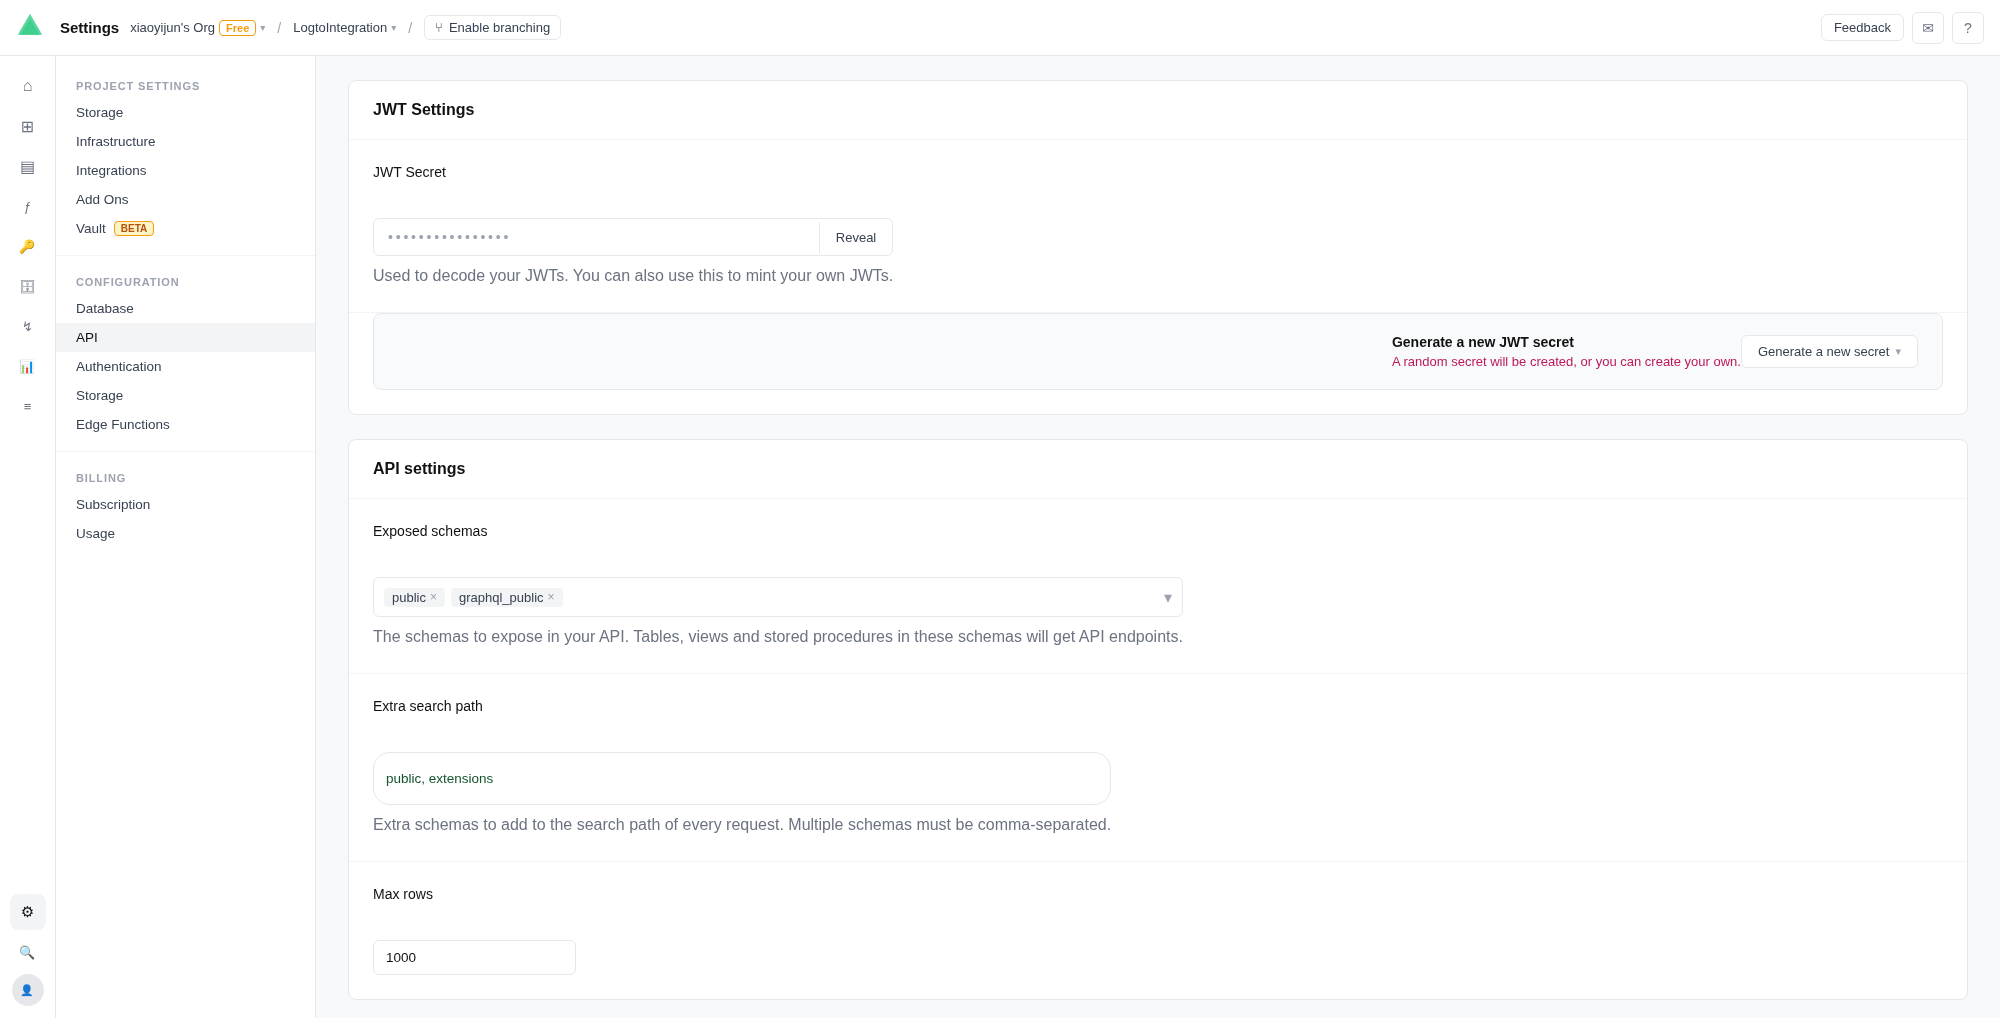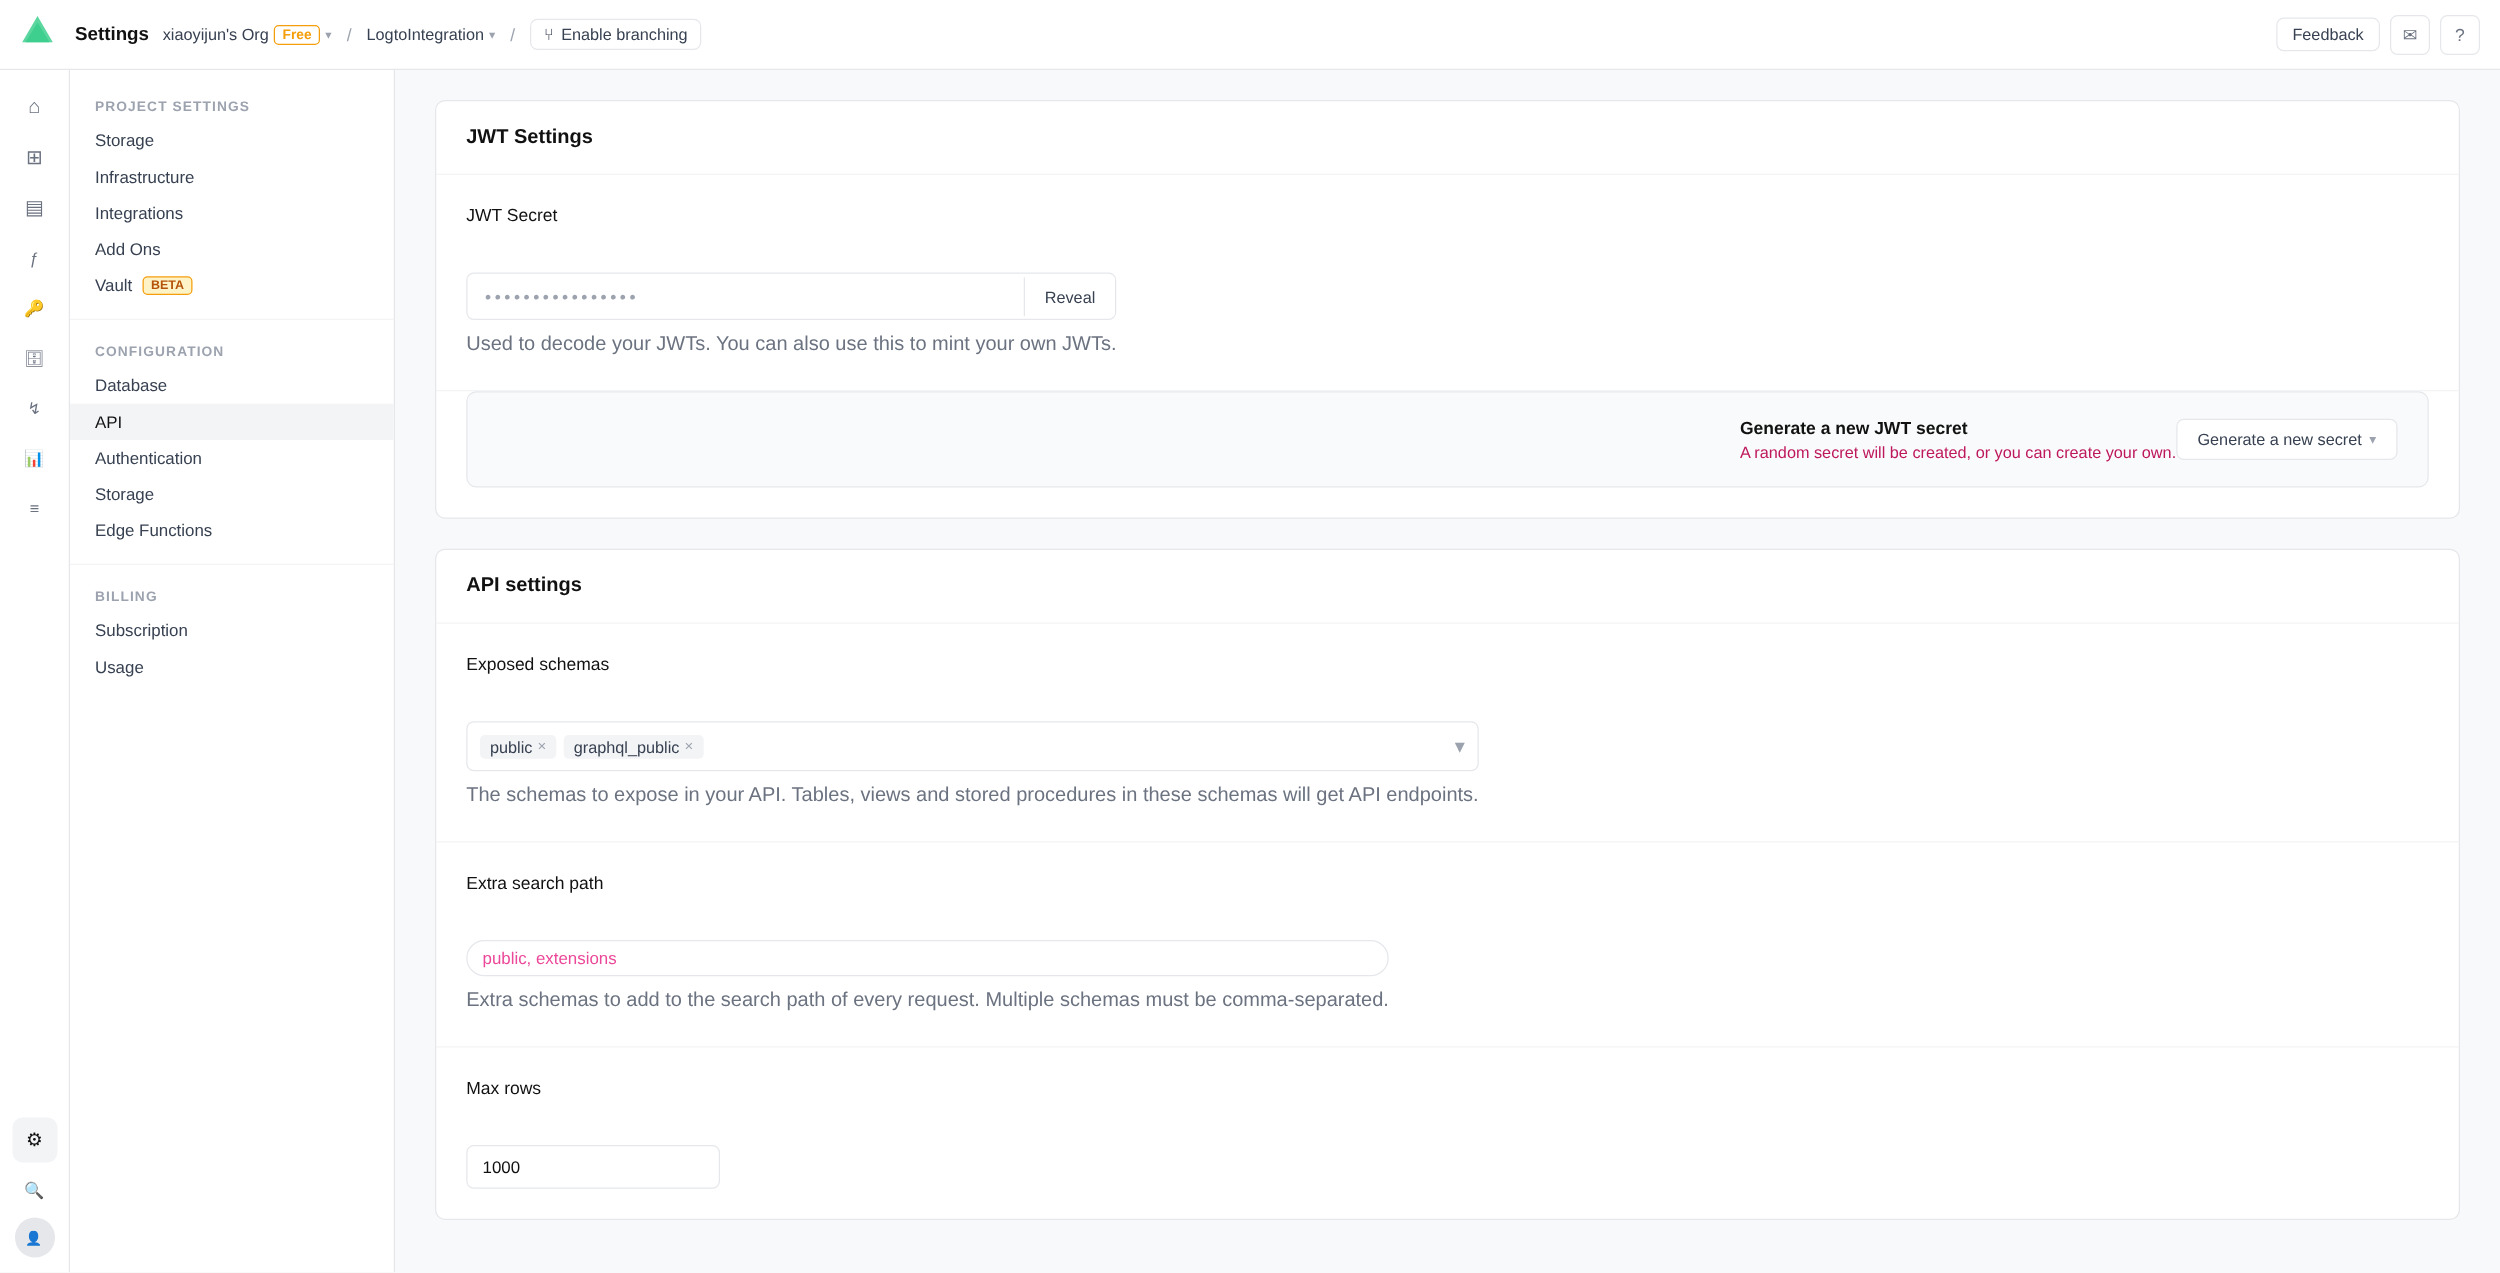--- a/index.html
+++ b/index.html
@@ -62,21 +62,21 @@
     .generate-panel-text p { font-size: 13px; color: #be185d; }
     .generate-btn { display: flex; align-items: center; gap: 6px; padding: 8px 16px; font-size: 13px; font-weight: 500; color: #374151; background: #fff; border: 1px solid #e5e7eb; border-radius: 6px; cursor: pointer; white-space: nowrap; }
 
     
     .tag-select { display: flex; align-items: center; flex-wrap: wrap; gap: 6px; border: 1px solid #e5e7eb; border-radius: 6px; padding: 6px 10px; background: #fff; min-height: 40px; cursor: pointer; }
     .tag { display: flex; align-items: center; gap: 4px; background: #f3f4f6; border-radius: 4px; padding: 2px 8px; font-size: 13px; color: #374151; }
     .tag-remove { cursor: pointer; color: #9ca3af; font-size: 12px; line-height: 1; }
     .tag-chevron { margin-left: auto; color: #9ca3af; }
 
     
-    .text-input { width: 100%; border: 1px solid #e5e7eb; border-radius: 17px; padding: 6px 12px; font-size: 13.5px; color: #ec4899; outline: none; background: #fff; }
+    .text-input { width: 100%; border: 1px solid #e5e7eb; border-radius: 17px; padding: 18px 12px; font-size: 13.5px; color: #14532d; outline: none; background: #fff; }
 
     
     .number-input { width: 100%; border: 1px solid #e5e7eb; border-radius: 6px; padding: 9px 12px; font-size: 13.5px; color: #111; outline: none; background: #fff; }
 
     svg.logo-icon { width: 28px; height: 28px; }
   </style>
 </head>
 <body>
 
 <div class="topbar">

